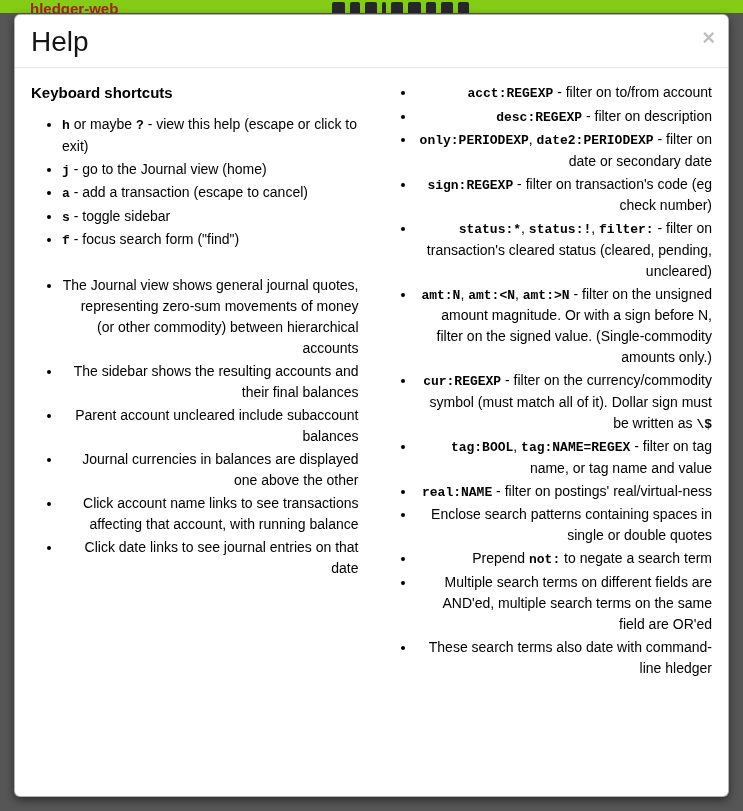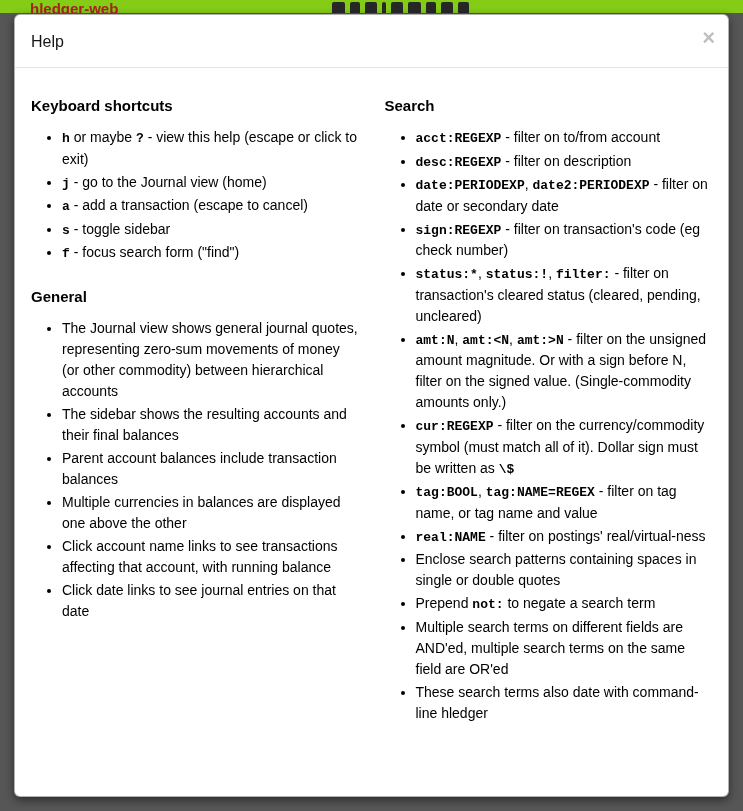--- a/index.html
+++ b/index.html
@@ -50,43 +50,43 @@
     display: flex; flex-direction: column;
   }
   .modal-header {
     padding: 13px 16px 11px;
     border-bottom: 1px solid #e5e5e5;
     position: relative;
     flex: 0 0 auto;
   }
   .modal-title {
     margin: 0;
-    font-size: 16px; font-weight: 500;
+    font-size: 28px; font-weight: 500;
     line-height: 28px; color: #151515;
   }
   .close {
     position: absolute; top: 12px; right: 13px;
     border: 0; background: none; padding: 0;
     font-size: 22px; font-weight: bold; line-height: 1;
     color: #000; opacity: .25; cursor: pointer;
     font-family: "Liberation Sans", sans-serif;
   }
 
   .modal-body {
     padding: 14px 16px 20px;
     display: flex; gap: 26px; align-items: flex-start;
     flex: 1; overflow: hidden;
   }
-  .col { flex: 1; min-width: 0; margin-top: 13px; }
+  .col { flex: 1; min-width: 0; }
   .section-heading {
     font-size: 15px; font-weight: bold;
     margin: 2px 0 13px; color: #000;
   }
   .col ul { margin: 0 0 24px; padding-left: 31px; }
-  .col ul:last-child { margin-bottom: 0; }
+  .col ul:last-child { margin-bottom: 0; text-align: right; }
   .col li {
     font-size: 14px; line-height: 1.5;
     color: #000; margin-bottom: 2px;
   }
   code {
     font-family: "Liberation Mono", "DejaVu Sans Mono", monospace;
     font-weight: bold; font-size: 13px; color: #000;
   }
 </style>
 </head>
@@ -117,36 +117,34 @@
   <div class="modal-body">
     <div class="col">
       <h5 class="section-heading">Keyboard shortcuts</h5>
       <ul>
           <li><code>h</code> or maybe <code>?</code> - view this help (escape or click to exit)</li>
           <li><code>j</code> - go to the Journal view (home)</li>
           <li><code>a</code> - add a transaction (escape to cancel)</li>
           <li><code>s</code> - toggle sidebar</li>
           <li><code>f</code> - focus search form ("find")</li>
         </ul>
-      <h5 class="section-heading">General</h5>
       <ul>
           <li>The Journal view shows general journal quotes, representing zero-sum movements of money (or other commodity) between hierarchical accounts</li>
           <li>The sidebar shows the resulting accounts and their final balances</li>
-          <li>Parent account balances include transaction balances</li>
-          <li>Multiple currencies in balances are displayed one above the other</li>
+          <li>Parent account uncleared include subaccount balances</li>
+          <li>Journal currencies in balances are displayed one above the other</li>
           <li>Click account name links to see transactions affecting that account, with running balance</li>
           <li>Click date links to see journal entries on that date</li>
         </ul>
     </div>
     <div class="col">
-      <h5 class="section-heading">Search</h5>
       <ul>
           <li><code>acct:REGEXP</code> - filter on to/from account</li>
           <li><code>desc:REGEXP</code> - filter on description</li>
-          <li><code>date:PERIODEXP</code>, <code>date2:PERIODEXP</code> - filter on date or secondary date</li>
+          <li><code>only:PERIODEXP</code>, <code>date2:PERIODEXP</code> - filter on date or secondary date</li>
           <li><code>sign:REGEXP</code> - filter on transaction's code (eg check number)</li>
           <li><code>status:*</code>, <code>status:!</code>, <code>filter:</code> - filter on transaction's cleared status (cleared, pending, uncleared)</li>
           <li><code>amt:N</code>, <code>amt:&lt;N</code>, <code>amt:&gt;N</code> - filter on the unsigned amount magnitude. Or with a sign before N, filter on the signed value. (Single-commodity amounts only.)</li>
           <li><code>cur:REGEXP</code> - filter on the currency/commodity symbol (must match all of it). Dollar sign must be written as <code>\$</code></li>
           <li><code>tag:BOOL</code>, <code>tag:NAME=REGEX</code> - filter on tag name, or tag name and value</li>
           <li><code>real:NAME</code> - filter on postings' real/virtual-ness</li>
           <li>Enclose search patterns containing spaces in single or double quotes</li>
           <li>Prepend <code>not:</code> to negate a search term</li>
           <li>Multiple search terms on different fields are AND'ed, multiple search terms on the same field are OR'ed</li>
           <li>These search terms also date with command-line hledger</li>

